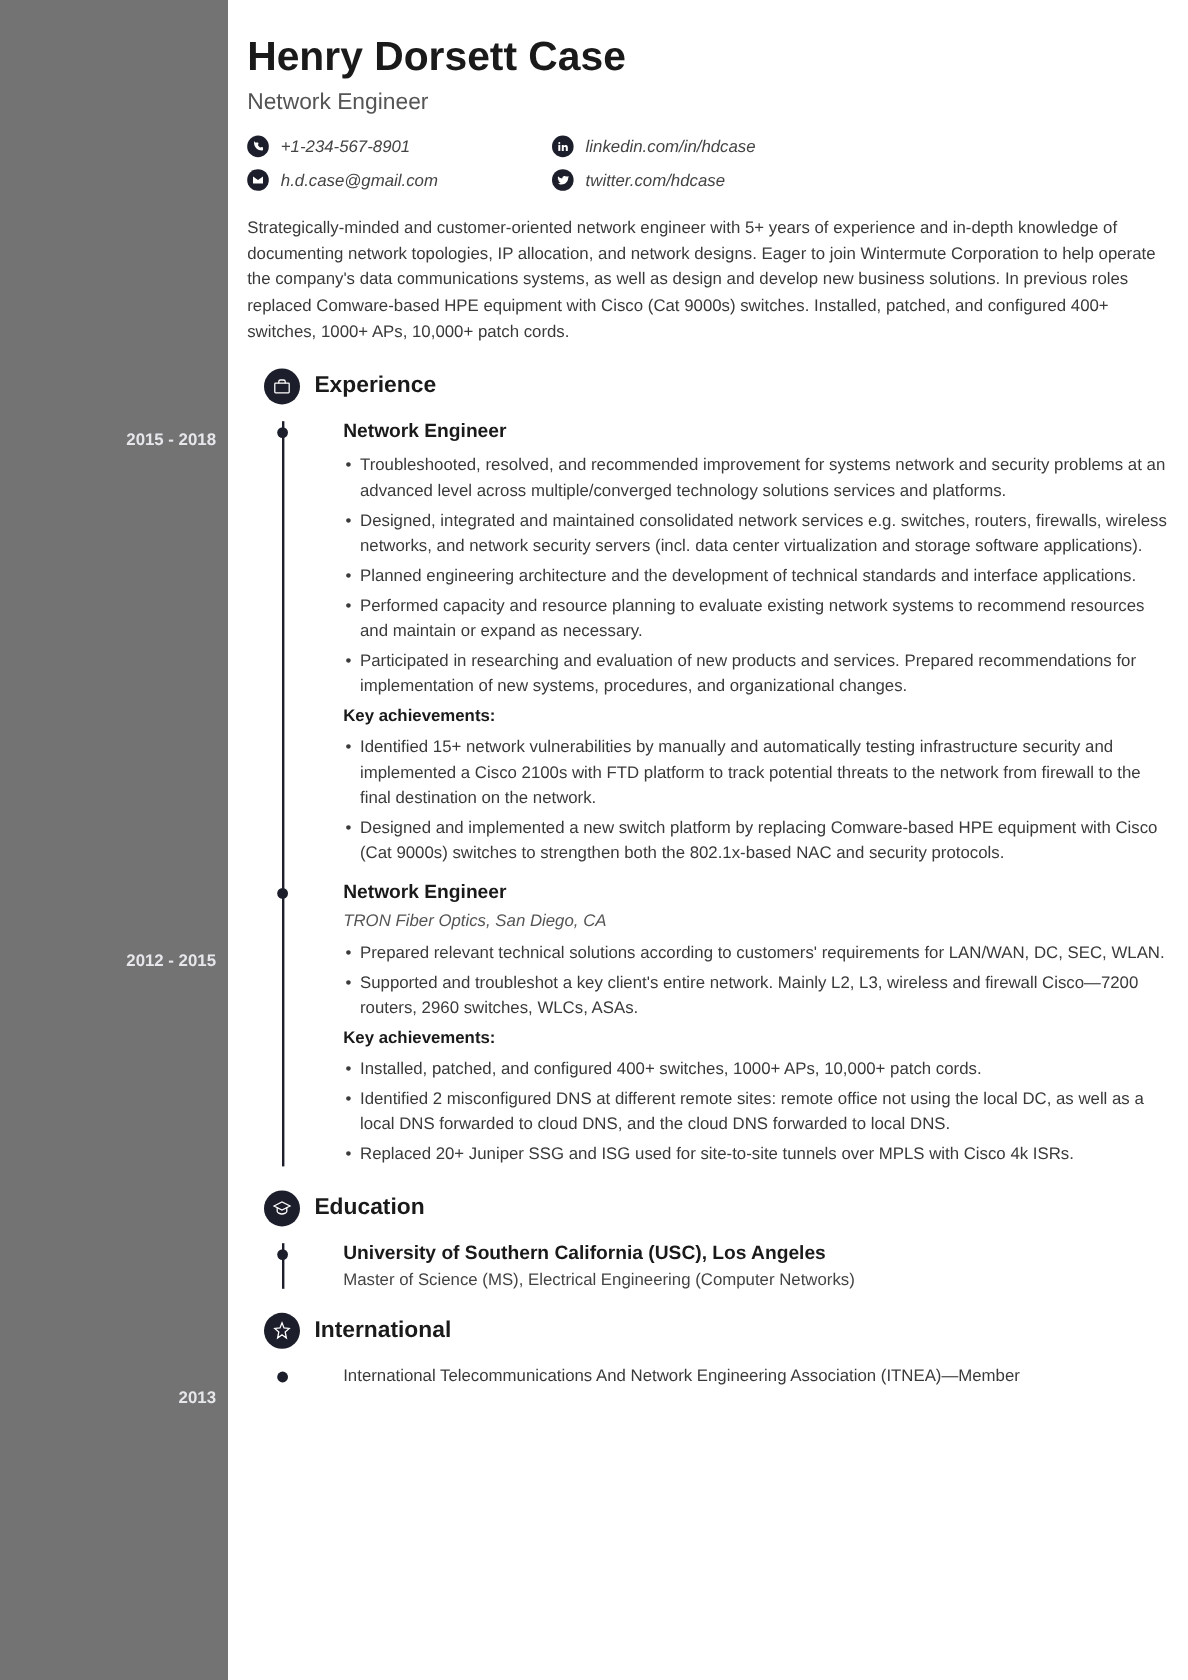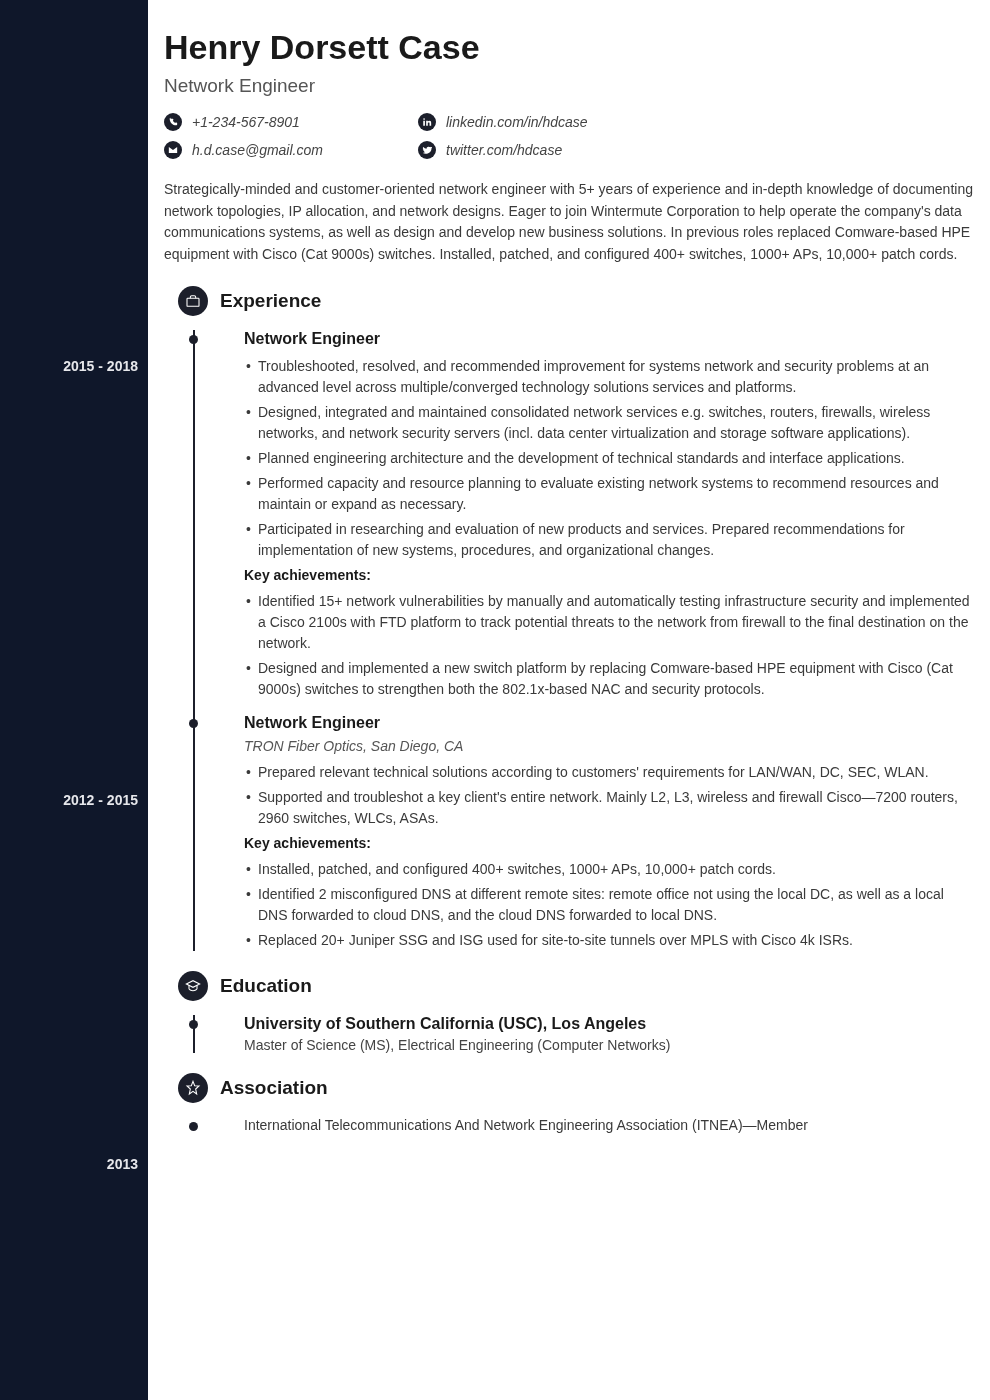--- a/index.html
+++ b/index.html
@@ -1,18 +1,18 @@
 <!DOCTYPE html>
 <html><head>
 <meta charset="utf-8">
 <style>
   * { margin: 0; padding: 0; box-sizing: border-box; }
   body { font-family: Arial, Helvetica, sans-serif; background: #fff; color: #333; width: 990px; }
   .page { display: flex; min-height: 1400px; }
-  .sidebar { width: 148px; background: #0f172a; color: #e6e7eb; flex-shrink: 0; }
+  .sidebar { width: 190px; background: #737373; color: #e6e7eb; flex-shrink: 0; }
   .sidebar-dates { display: flex; flex-direction: column; padding-top: 358px; align-items: flex-end; padding-right: 10px; }
   .date-slot { font-size: 14px; font-weight: 600; height: 24px; }
   .main { flex: 1; padding: 28px 16px 16px 16px; position: relative; }
   .name { font-size: 34px; font-weight: 800; color: #1a1a1a; }
   .title { font-size: 19px; font-weight: 400; color: #555; margin-top: 8px; }
   .contacts { display: grid; grid-template-columns: 250px 250px; column-gap: 4px; row-gap: 10px; margin-top: 16px; font-size: 14px; color: #444; font-style: italic; }
   .contact { display: flex; align-items: center; gap: 10px; }
   .cicon { width: 18px; height: 18px; border-radius: 50%; background: #1c1f2b; display: inline-flex; align-items: center; justify-content: center; flex-shrink: 0; }
   .cicon svg { width: 10px; height: 10px; fill: #fff; }
   .summary { margin-top: 20px; font-size: 14px; line-height: 1.55; color: #3a3a3a; }
@@ -158,21 +158,21 @@
       </div>
     </section>
 
     <section class="section">
       <div class="section-head">
         <span class="sicon">
             <svg viewBox="0 0 24 24">
               <path d="M12 2l2.5 6.5L21 9l-5 4.5L17.5 21 12 17l-5.5 4L8 13.5 3 9l6.5-0.5z"></path>
             </svg>
           </span>
-        <h2>Association</h2>
+        <h2>International</h2>
       </div>
       <div class="assoc-text">
         <span class="bullet-dot" style="left:-23px;"></span>
         <span>International Telecommunications And Network Engineering Association (ITNEA)—Member</span>
       </div>
     </section>
 
   </main>
 </div>
 

